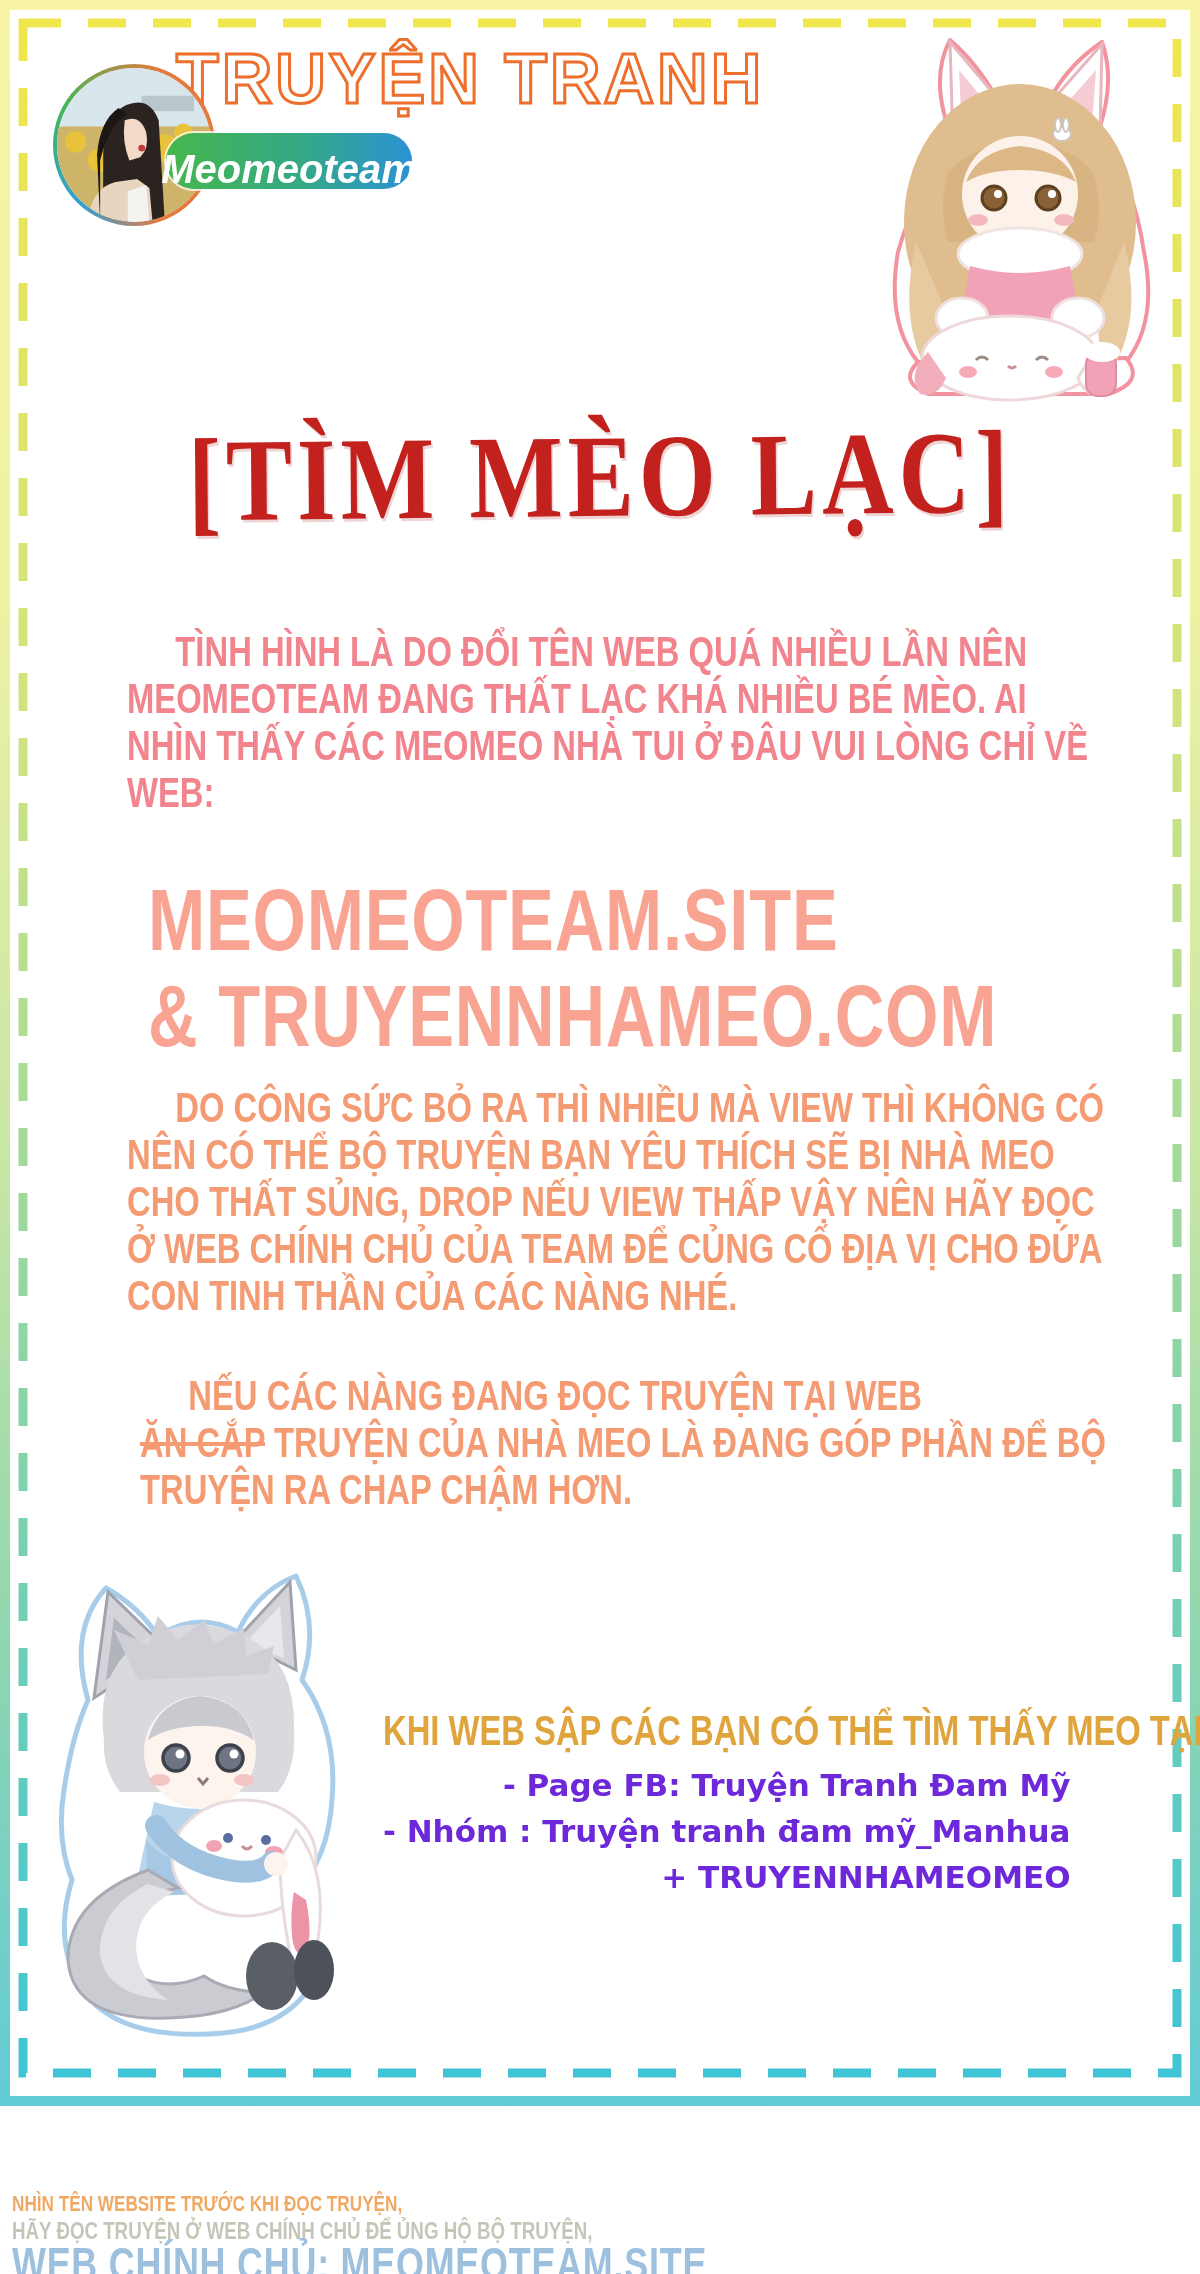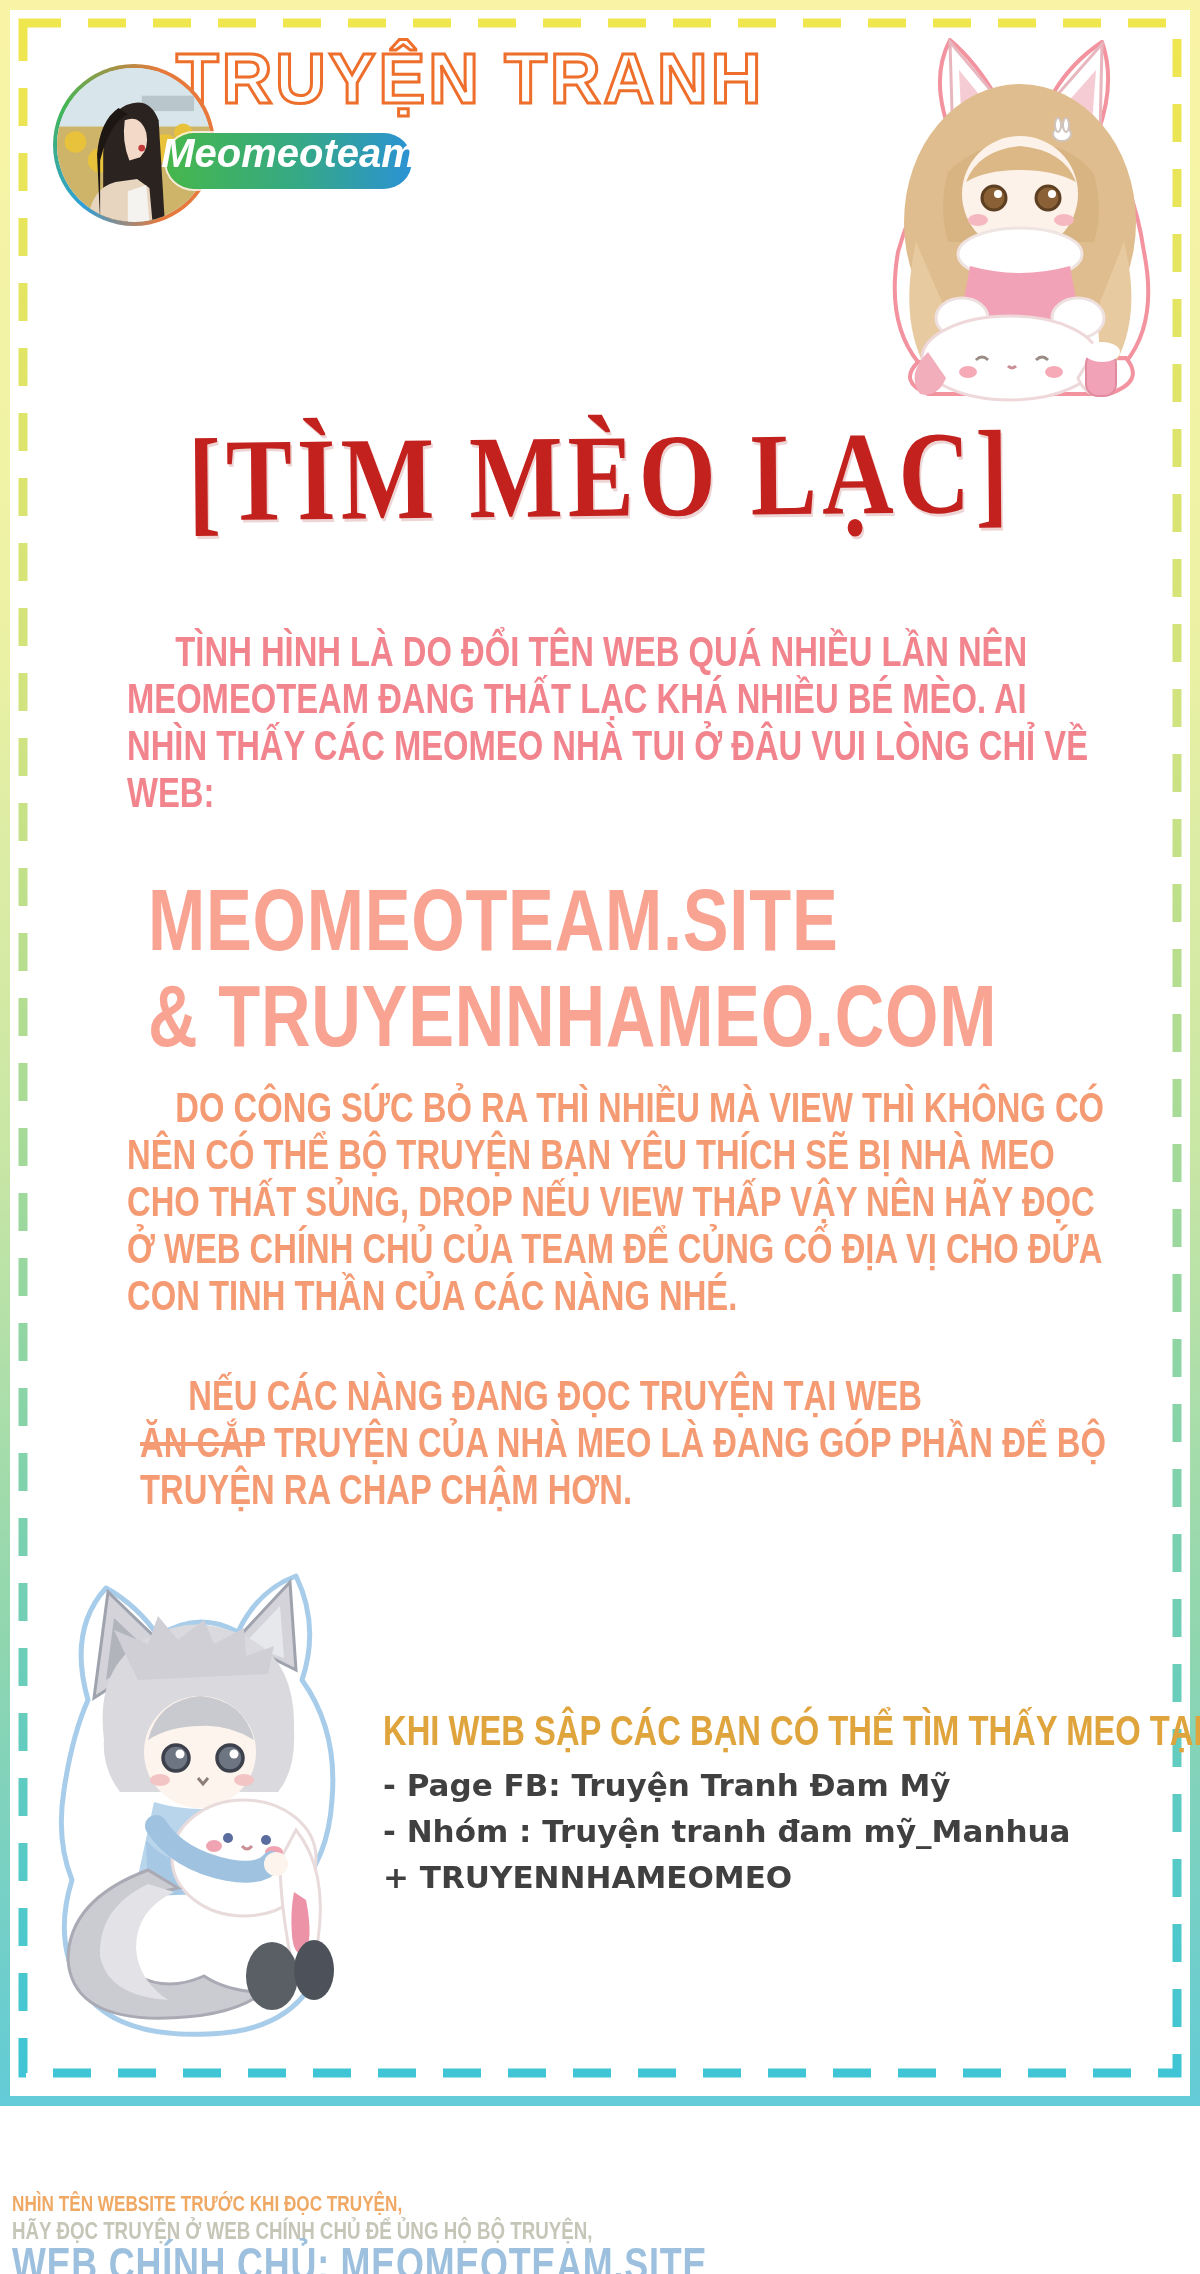--- a/index.html
+++ b/index.html
@@ -36,21 +36,21 @@
     color:#ee9b62;
     -webkit-text-stroke:3px #ed6f2b;
     -webkit-text-fill-color:#ffffff;
     letter-spacing:3px;
     white-space:nowrap;
   }
   .badge{
     position:absolute;left:166px;top:133px;width:246px;height:56px;
     border-radius:30px;
     background:linear-gradient(90deg,#46b74b 0%,#35a887 55%,#2b92d4 100%);
-    display:flex;align-items:flex-start;justify-content:center;
+    display:flex;align-items:flex-end;justify-content:center;
     box-shadow:0 0 0 2px rgba(255,255,255,.75);
   }
   .badge span{
     color:#fff;font-style:italic;font-weight:800;font-size:40px;line-height:40px;
     white-space:nowrap;
   }
   .avatar{
     position:absolute;left:53px;top:64px;width:162px;height:162px;
     border-radius:50%;
     background:conic-gradient(from 220deg,#2e9fd8 0deg,#45b654 80deg,#e8793c 160deg,#e8793c 300deg,#2e9fd8 360deg);
@@ -72,21 +72,21 @@
   }
   .para{font-size:42px;line-height:47px;}
   .indent{text-indent:62px;}
   .pink{color:#f2848e;}
   .orange{color:#f59b74;}
   .sites{font-size:88px;line-height:96px;color:#f9a492;letter-spacing:1px;}
   .gold-head{font-size:42px;line-height:46px;color:#dfa43c;}
   .hand-list{
     font-family:"DejaVu Sans",sans-serif;
     font-weight:700;font-size:31px;line-height:46px;
-    color:#404040;white-space:nowrap;
+    color:#6d28d9;white-space:nowrap;text-align:right;
   }
   .strike{text-decoration:line-through;text-decoration-thickness:4px;}
   .footer-1{font-size:22px;line-height:24px;color:#f0a964;}
   .footer-2{font-size:24px;line-height:26px;color:#c6c6b8;}
   .footer-3{font-size:46px;line-height:48px;color:#9cc0de;letter-spacing:1px;}
 </style>
 </head>
 <body>
 
 <div class="stage">

